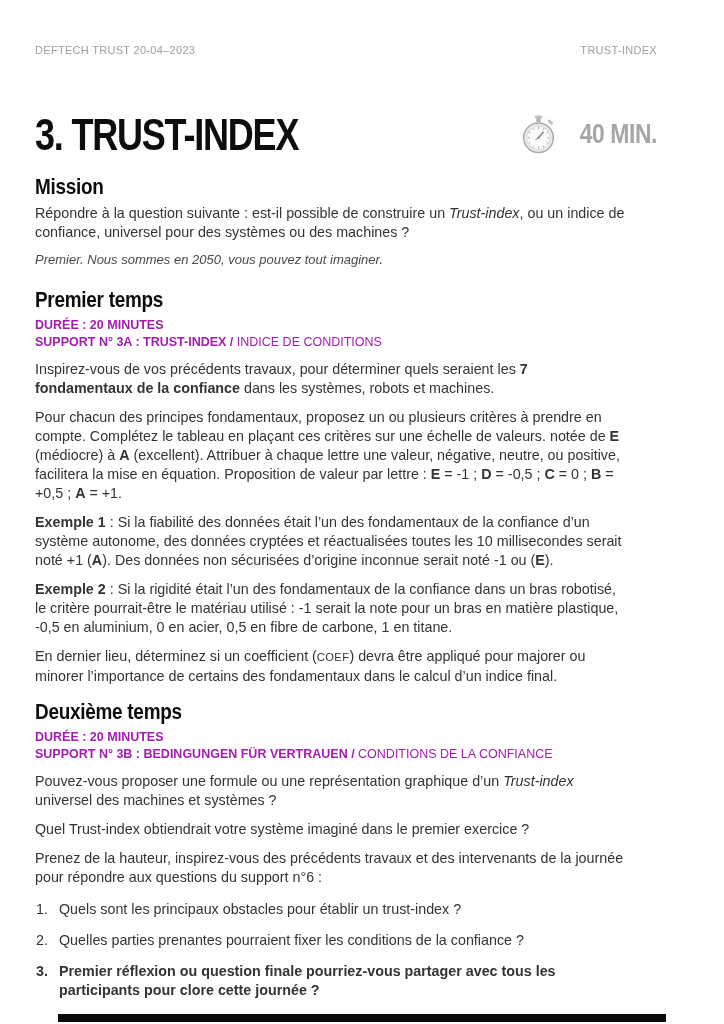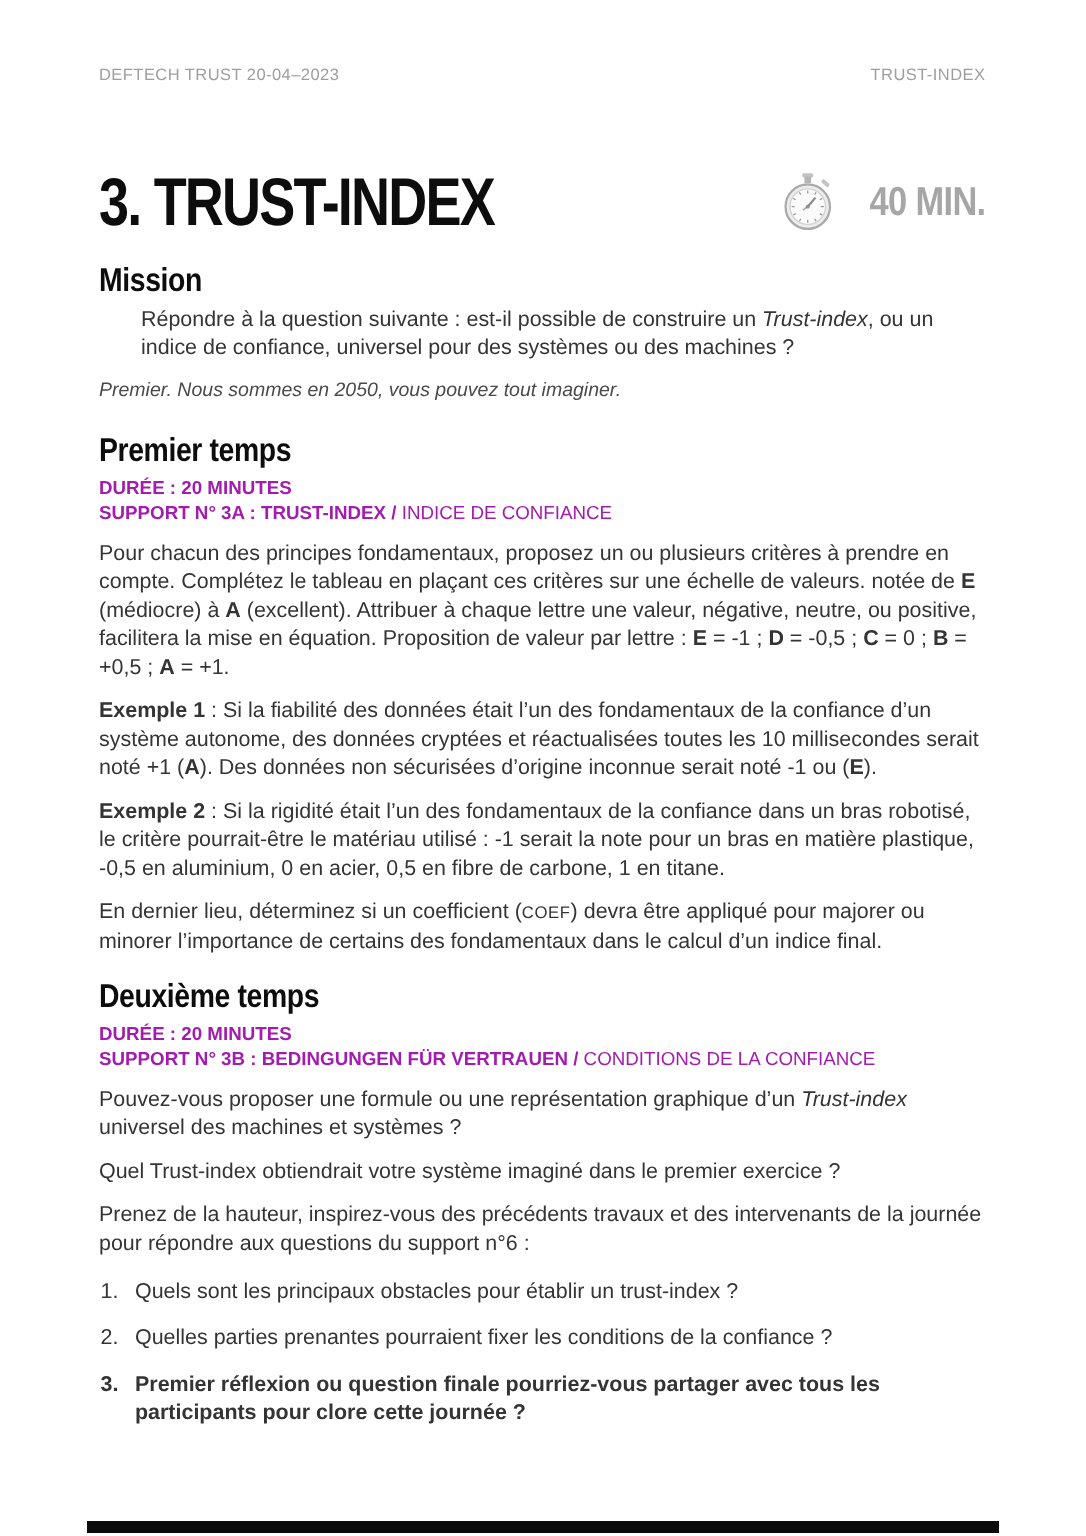--- a/index.html
+++ b/index.html
@@ -1,38 +1,38 @@
 <!DOCTYPE html>
 <html><head>
 <meta charset="utf-8">
 <style>
   html,body{margin:0;padding:0;background:#ffffff;}
   .page{position:relative;width:724px;height:1024px;background:#ffffff;overflow:hidden;
         font-family:"Liberation Sans",sans-serif;color:#343434;}
-  .content{box-sizing:border-box;padding:44px 67px 0 66px;}
+  .content{box-sizing:border-box;padding:44px 67px 0 35px;}
 
   .doc-header{display:flex;justify-content:space-between;font-size:11px;letter-spacing:.3px;
               color:#9e9e9e;}
 
   .title-row{display:flex;justify-content:space-between;align-items:center;margin-top:56px;}
   .h1{font-size:45px;line-height:1;font-weight:700;color:#0d0d0d;letter-spacing:-1.5px;
       white-space:nowrap;transform:scaleX(.8);transform-origin:left center;display:inline-block;}
   .badge{display:flex;align-items:center;gap:9px;flex-shrink:0;}
   .badge-text{font-size:27px;font-weight:700;color:#a6a6a6;letter-spacing:-.5px;white-space:nowrap;
       transform:scaleX(.85);transform-origin:right center;display:inline-block;}
 
   .h2wrap{line-height:0;}
   .h2{display:inline-block;font-size:22px;line-height:1.05;font-weight:700;color:#0d0d0d;
       letter-spacing:-.3px;white-space:nowrap;transform:scaleX(.86);transform-origin:left bottom;margin:0;}
   .mt-mission{margin-top:18px;}
   .mt-sec{margin-top:20px;}
   .mt-sec2{margin-top:14px;}
 
   .para{font-size:14.3px;line-height:19px;margin:10px 0 0;max-width:592px;}
-  .first{margin-top:6px;margin-left:28px;}
+  .first{margin-top:6px;}
   .note{font-size:13px;line-height:17px;margin-top:9px;color:#4a4a4a;}
   .meta{font-size:12.5px;line-height:16.4px;margin-top:6px;color:#a21caf;}
   .sc{font-size:.78em;letter-spacing:.4px;}
 
   .qlist{margin-top:13px;}
   .qitem{display:flex;font-size:14.3px;line-height:19px;margin-top:12px;max-width:592px;}
   .qnum{width:23px;flex-shrink:0;padding-left:1px;}
   .qtext{flex:1;}
 
   .footer-rule{position:absolute;left:58px;top:1014px;width:608px;height:8px;background:#0a0a0a;}
@@ -83,22 +83,23 @@
       </span>
     </div>
 
     <div class="h2wrap mt-mission"><span class="h2">Mission</span></div>
     <p class="para first"><span>Répondre à la question suivante : est-il possible de construire un </span><span style="font-style: italic;">Trust-index</span><span>, ou un indice de confiance, universel pour des systèmes ou des machines ?</span></p>
     <p class="note"><span style="font-style: italic;">Premier. Nous sommes en 2050, vous pouvez tout imaginer.</span></p>
 
     <div class="h2wrap mt-sec"><span class="h2">Premier temps</span></div>
     <div class="meta">
       <div><span style="font-weight: 700;">DURÉE : 20 MINUTES</span></div>
-      <div><span style="font-weight: 700;">SUPPORT N° 3A : TRUST-INDEX / </span><span style="font-weight: 400;">INDICE DE CONFIANCE</span></div>
+      <div><span style="font-weight: 700;">SUPPORT N° 3A : TRUST-INDEX / </span><span style="font-weight: 400;">INDICE DE CONDITIONS</span></div>
     </div>
+    <p class="para"><span>Inspirez-vous de vos précédents travaux, pour déterminer quels seraient les </span><span style="font-weight: 700;">7 fondamentaux de la confiance</span><span> dans les systèmes, robots et machines.</span></p>
     <p class="para"><span>Pour chacun des principes fondamentaux, proposez un ou plusieurs critères à prendre en compte. Complétez le tableau en plaçant ces critères sur une échelle de valeurs. notée de </span><span style="font-weight: 700;">E</span><span> (médiocre) à </span><span style="font-weight: 700;">A</span><span> (excellent). Attribuer à chaque lettre une valeur, négative, neutre, ou positive, facilitera la mise en équation. Proposition de valeur par lettre : </span><span style="font-weight: 700;">E</span><span> = -1 ; </span><span style="font-weight: 700;">D</span><span> = -0,5 ; </span><span style="font-weight: 700;">C</span><span> = 0 ; </span><span style="font-weight: 700;">B</span><span> = +0,5 ; </span><span style="font-weight: 700;">A</span><span> = +1.</span></p>
     <p class="para"><span style="font-weight: 700;">Exemple 1</span><span> : Si la fiabilité des données était l’un des fondamentaux de la confiance d’un système autonome, des données cryptées et réactualisées toutes les 10 millisecondes serait noté +1 (</span><span style="font-weight: 700;">A</span><span>). Des données non sécurisées d’origine inconnue serait noté -1 ou (</span><span style="font-weight: 700;">E</span><span>).</span></p>
     <p class="para"><span style="font-weight: 700;">Exemple 2</span><span> : Si la rigidité était l’un des fondamentaux de la confiance dans un bras robotisé, le critère pourrait-être le matériau utilisé : -1 serait la note pour un bras en matière plastique, -0,5 en aluminium, 0 en acier, 0,5 en fibre de carbone, 1 en titane.</span></p>
     <p class="para"><span>En dernier lieu, déterminez si un coefficient (</span><span class="sc">COEF</span><span>) devra être appliqué pour majorer ou minorer l’importance de certains des fondamentaux dans le calcul d’un indice final.</span></p>
 
     <div class="h2wrap mt-sec2"><span class="h2">Deuxième temps</span></div>
     <div class="meta">
       <div><span style="font-weight: 700;">DURÉE : 20 MINUTES</span></div>
       <div><span style="font-weight: 700;">SUPPORT N° 3B : BEDINGUNGEN FÜR VERTRAUEN / </span><span style="font-weight: 400;">CONDITIONS DE LA CONFIANCE</span></div>
     </div>

